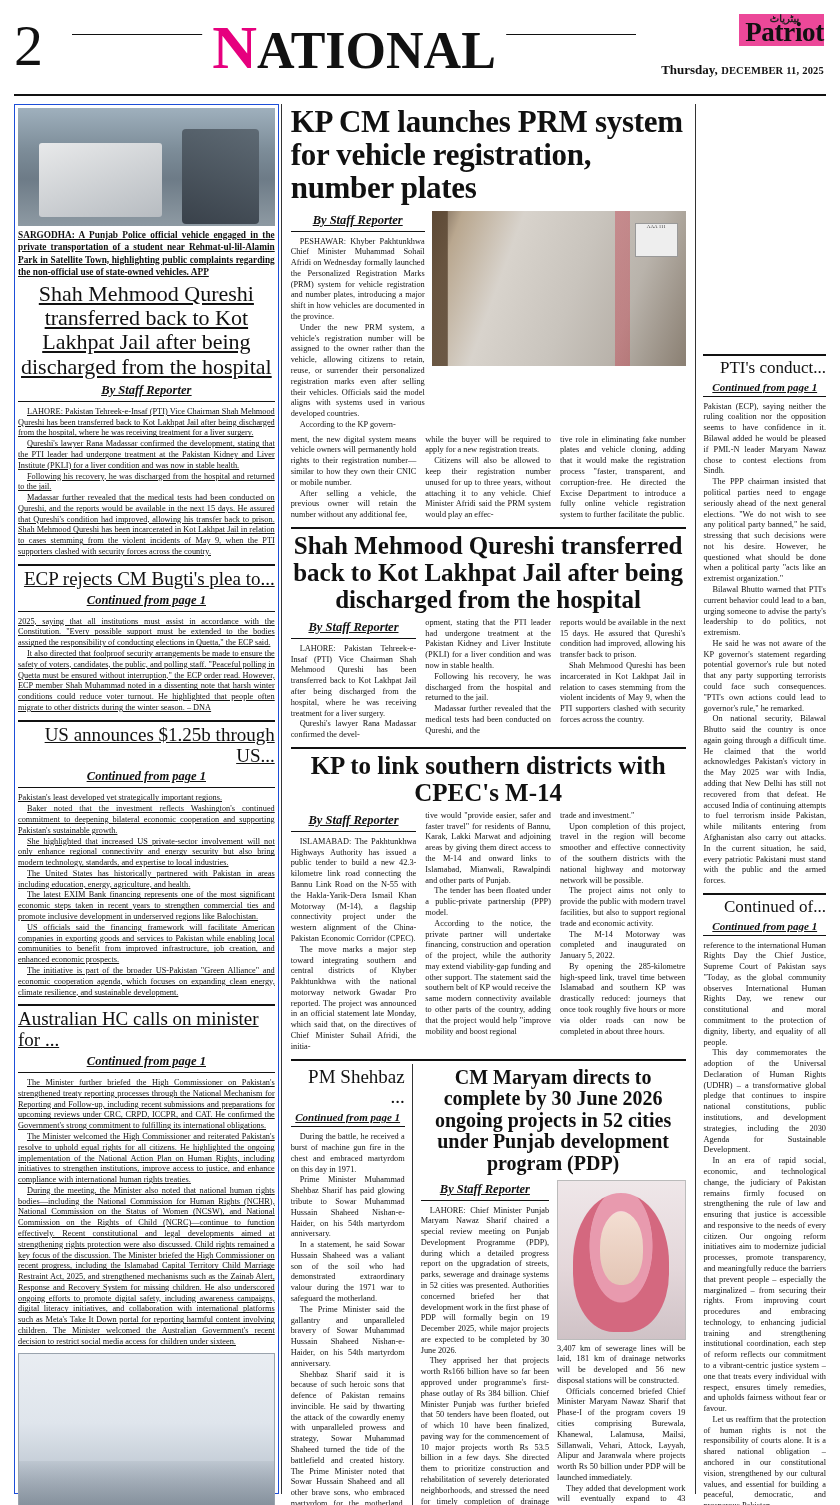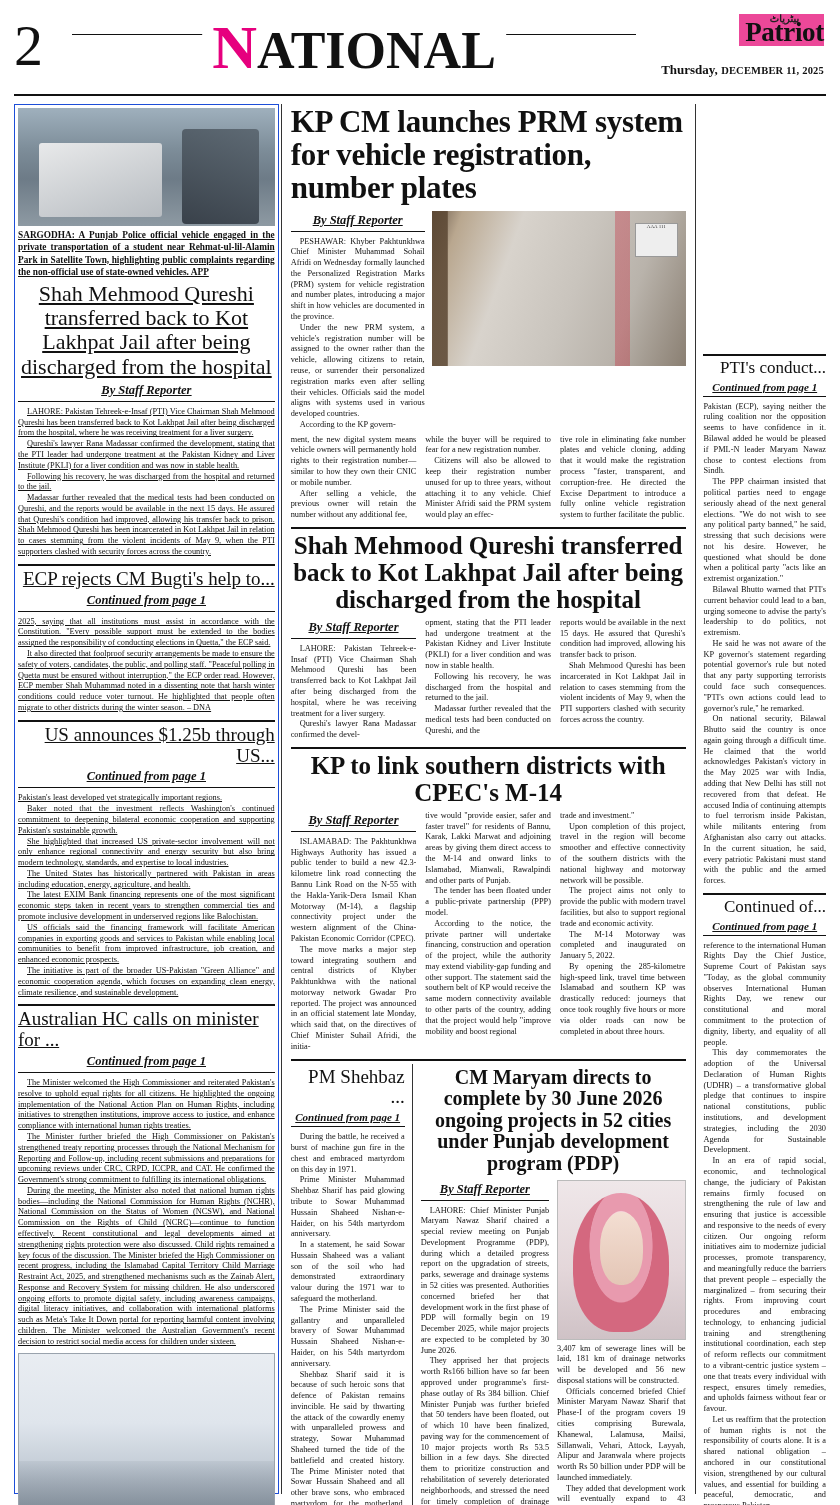--- a/index.html
+++ b/index.html
@@ -156,21 +156,21 @@
       <div class="hed-m">Shah Mehmood Qureshi transferred back to Kot Lakhpat Jail after being discharged from the hospital</div>
       <div class="byline">By Staff Reporter</div>
       <div class="body-txt">
         <p>LAHORE: Pakistan Tehreek-e-Insaf (PTI) Vice Chairman Shah Mehmood Qureshi has been transferred back to Kot Lakhpat Jail after being discharged from the hospital, where he was receiving treatment for a liver surgery.</p>
         <p>Qureshi's lawyer Rana Madassar confirmed the development, stating that the PTI leader had undergone treatment at the Pakistan Kidney and Liver Institute (PKLI) for a liver condition and was now in stable health.</p>
         <p>Following his recovery, he was discharged from the hospital and returned to the jail.</p>
         <p>Madassar further revealed that the medical tests had been conducted on Qureshi, and the reports would be available in the next 15 days. He assured that Qureshi's condition had improved, allowing his transfer back to prison. Shah Mehmood Qureshi has been incarcerated in Kot Lakhpat Jail in relation to cases stemming from the violent incidents of May 9, when the PTI supporters clashed with security forces across the country.</p>
       </div>
 
       <div class="rule-h"></div>
-      <div class="hed-s">ECP rejects CM Bugti's help to...</div>
+      <div class="hed-s">ECP rejects CM Bugti's plea to...</div>
       <div class="contfrom">Continued from page 1</div>
       <div class="body-txt">
         <p class="noind">2025, saying that all institutions must assist in accordance with the Constitution. "Every possible support must be extended to the bodies assigned the responsibility of conducting elections in Quetta," the ECP said.</p>
         <p>It also directed that foolproof security arrangements be made to ensure the safety of voters, candidates, the public, and polling staff. "Peaceful polling in Quetta must be ensured without interruption," the ECP order read. However, ECP member Shah Muhammad noted in a dissenting note that harsh winter conditions could reduce voter turnout. He highlighted that people often migrate to other districts during the winter season. – DNA</p>
       </div>
 
       <div class="rule-h"></div>
       <div class="hed-s">US announces $1.25b through US...</div>
       <div class="contfrom">Continued from page 1</div>
       <div class="body-txt">
@@ -180,22 +180,22 @@
         <p>The United States has historically partnered with Pakistan in areas including education, energy, agriculture, and health.</p>
         <p>The latest EXIM Bank financing represents one of the most significant economic steps taken in recent years to strengthen commercial ties and promote inclusive development in underserved regions like Balochistan.</p>
         <p>US officials said the financing framework will facilitate American companies in exporting goods and services to Pakistan while enabling local communities to benefit from improved infrastructure, job creation, and enhanced economic prospects.</p>
         <p>The initiative is part of the broader US-Pakistan "Green Alliance" and economic cooperation agenda, which focuses on expanding clean energy, climate resilience, and sustainable development.</p>
       </div>
 
       <div class="rule-h"></div>
       <div class="hed-s" style="text-align:left">Australian HC calls on minister for ...</div>
       <div class="contfrom">Continued from page 1</div>
       <div class="body-txt">
+        <p>The Minister further briefed the High Commissioner on Pakistan's strengthened treaty reporting processes through the National Mechanism for Reporting and Follow-up, including recent submissions and preparations for upcoming reviews under CRC, CRPD, ICCPR, and CAT. He confirmed the Government's strong commitment to fulfilling its international obligations.</p>
         <p>The Minister welcomed the High Commissioner and reiterated Pakistan's resolve to uphold equal rights for all citizens. He highlighted the ongoing implementation of the National Action Plan on Human Rights, including initiatives to strengthen institutions, improve access to justice, and enhance compliance with international human rights treaties.</p>
-        <p>The Minister further briefed the High Commissioner on Pakistan's strengthened treaty reporting processes through the National Mechanism for Reporting and Follow-up, including recent submissions and preparations for upcoming reviews under CRC, CRPD, ICCPR, and CAT. He confirmed the Government's strong commitment to fulfilling its international obligations.</p>
         <p>During the meeting, the Minister also noted that national human rights bodies—including the National Commission for Human Rights (NCHR), National Commission on the Status of Women (NCSW), and National Commission on the Rights of Child (NCRC)—continue to function effectively. Recent constitutional and legal developments aimed at strengthening rights protection were also discussed. Child rights remained a key focus of the discussion. The Minister briefed the High Commissioner on recent progress, including the Islamabad Capital Territory Child Marriage Restraint Act, 2025, and strengthened mechanisms such as the Zainab Alert, Response and Recovery System for missing children. He also underscored ongoing efforts to promote digital safety, including awareness campaigns, digital literacy initiatives, and collaboration with international platforms such as Meta's Take It Down portal for reporting harmful content involving children. The Minister welcomed the Australian Government's recent decision to restrict social media access for children under sixteen.</p>
       </div>
 
       <div class="photo ph-fog" style="margin-top:5px; border:1px solid #9aa3ad;"></div>
 
     </div>
 
     <div class="vrule"></div>
 
     <div class="col-main">
@@ -217,21 +217,21 @@
           </div>
         </div>
       </div>
 
       <div class="cols3" style="margin-top:4px;">
         <div class="body-txt">
           <p class="noind">ment, the new digital system means vehicle owners will permanently hold rights to their registration number—similar to how they own their CNIC or mobile number.</p>
           <p>After selling a vehicle, the previous owner will retain the number without any additional fee,</p>
         </div>
         <div class="body-txt">
-          <p class="noind">while the buyer will be required to fear for a new registration number.</p>
+          <p class="noind">while the buyer will be required to apply for a new registration treats.</p>
           <p>Citizens will also be allowed to keep their registration number unused for up to three years, without attaching it to any vehicle. Chief Minister Afridi said the PRM system would play an effec-</p>
         </div>
         <div class="body-txt">
           <p class="noind">tive role in eliminating fake number plates and vehicle cloning, adding that it would make the registration process "faster, transparent, and corruption-free. He directed the Excise Department to introduce a fully online vehicle registration system to further facilitate the public.</p>
         </div>
       </div>
 
       <div class="rule-h"></div>
 
       <div class="hed-l">Shah Mehmood Qureshi transferred back to Kot Lakhpat Jail after being discharged from the hospital</div>

